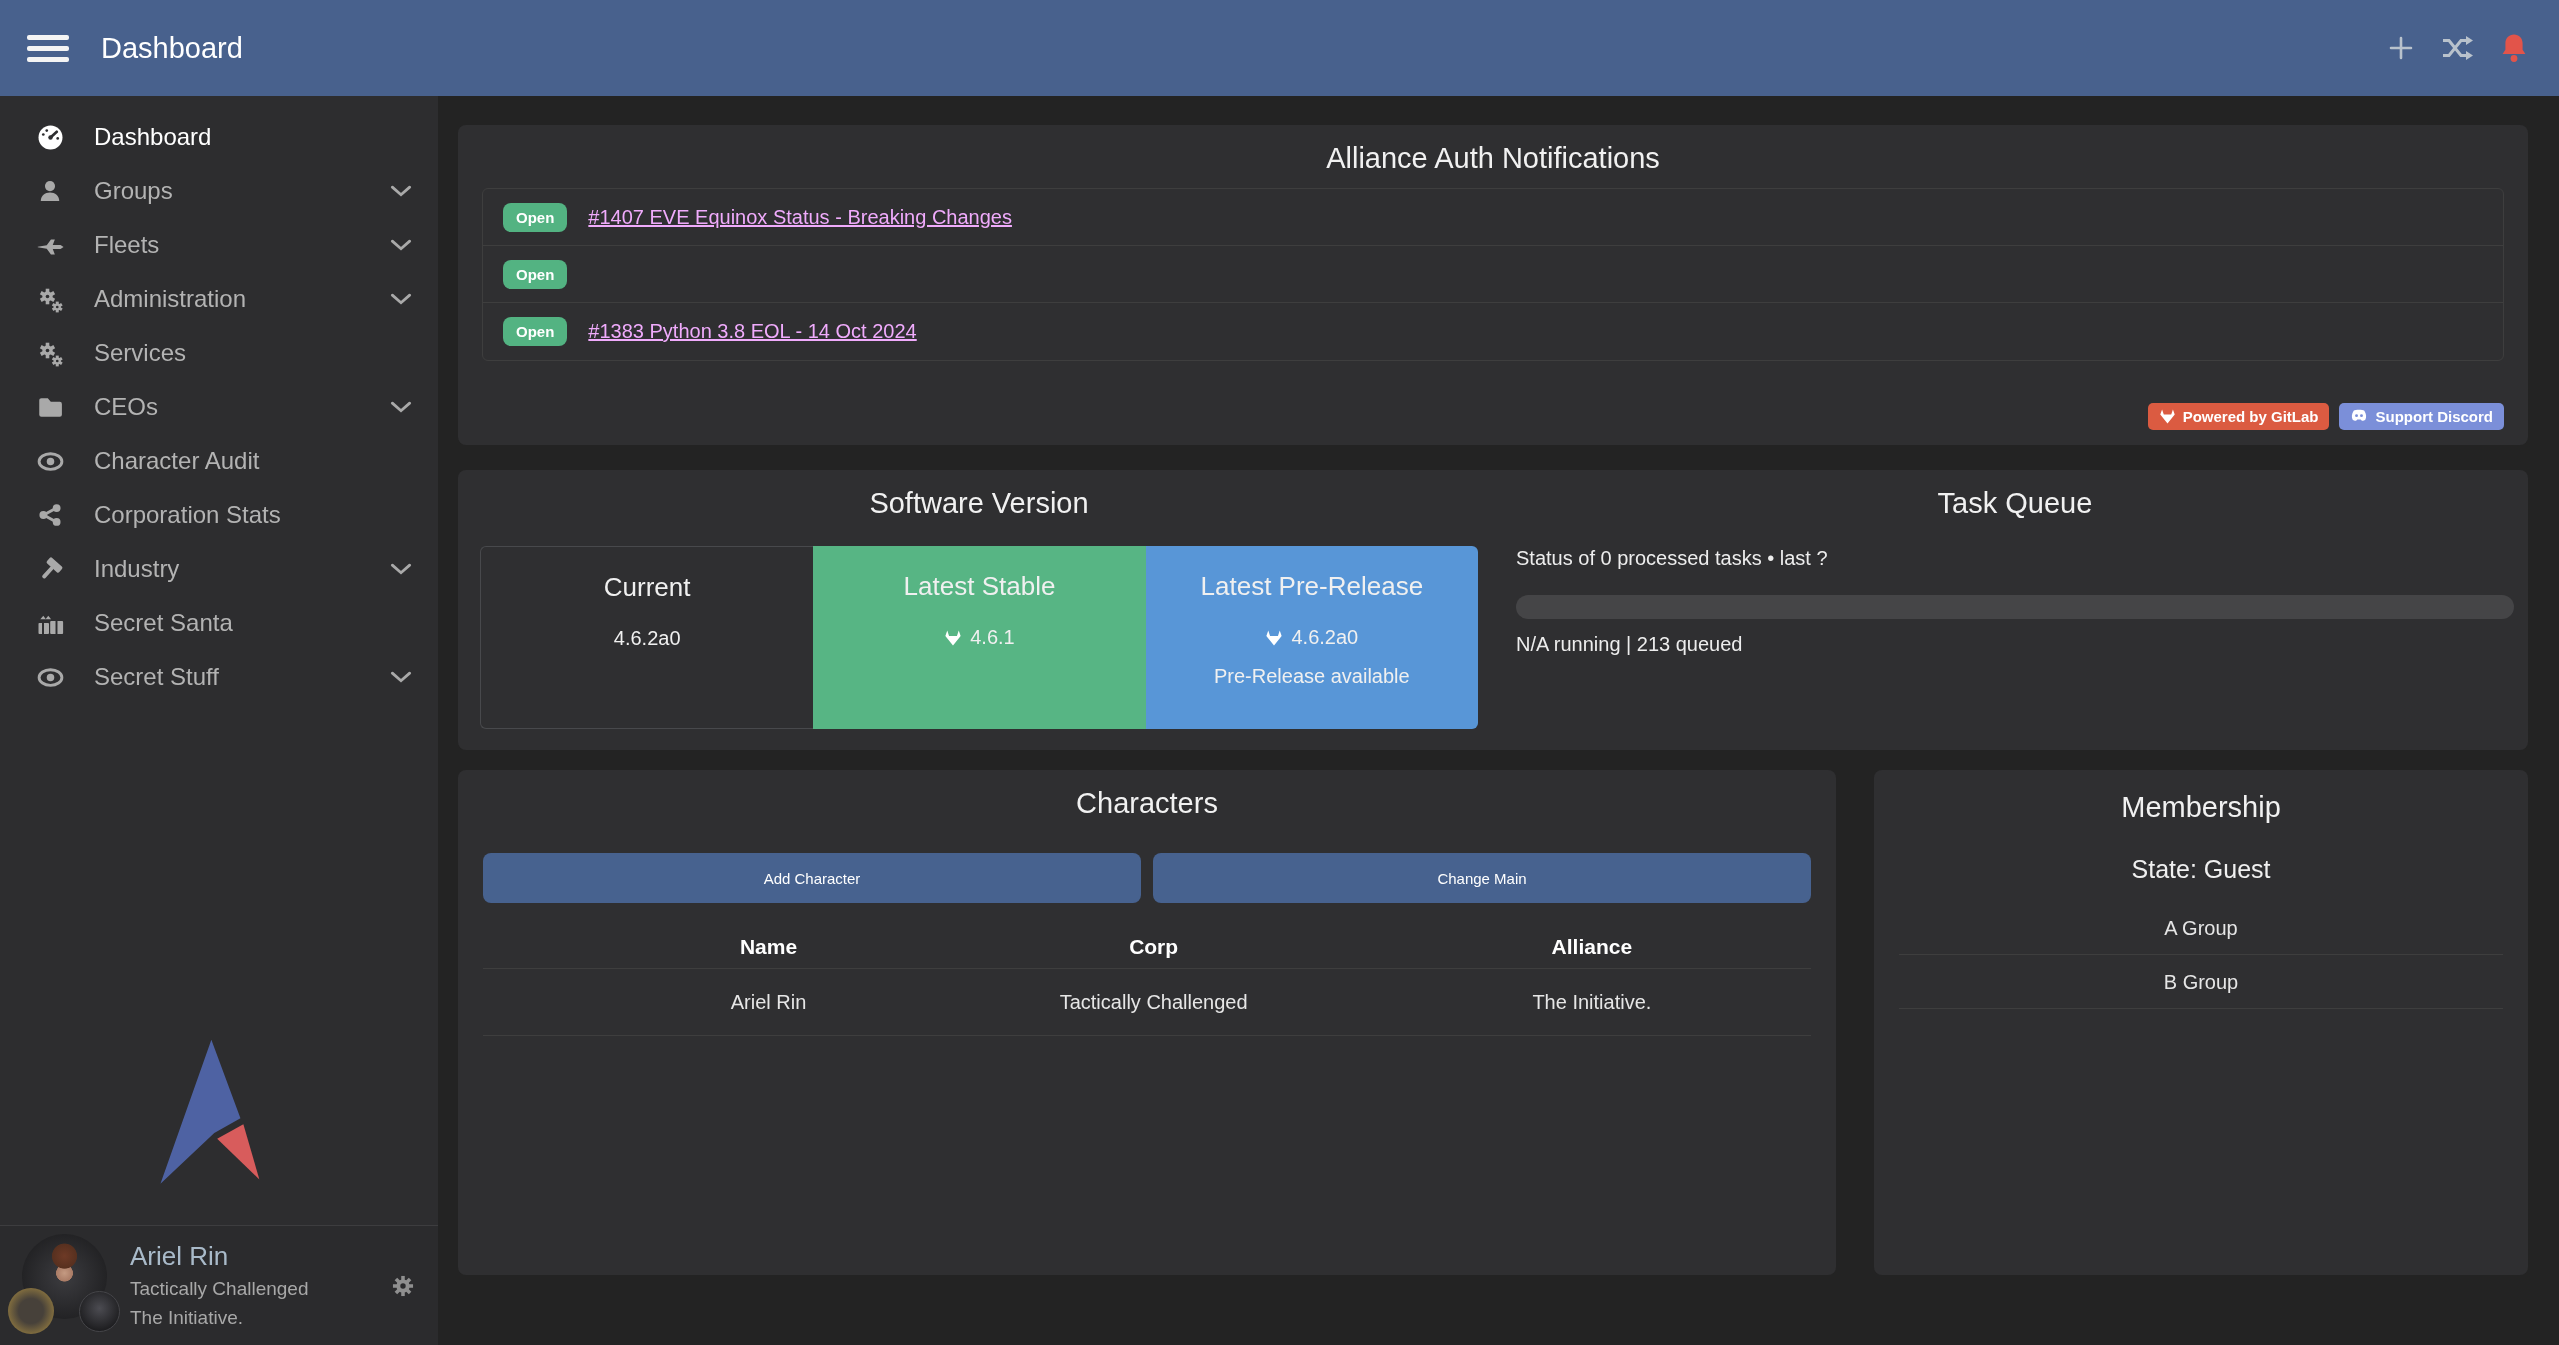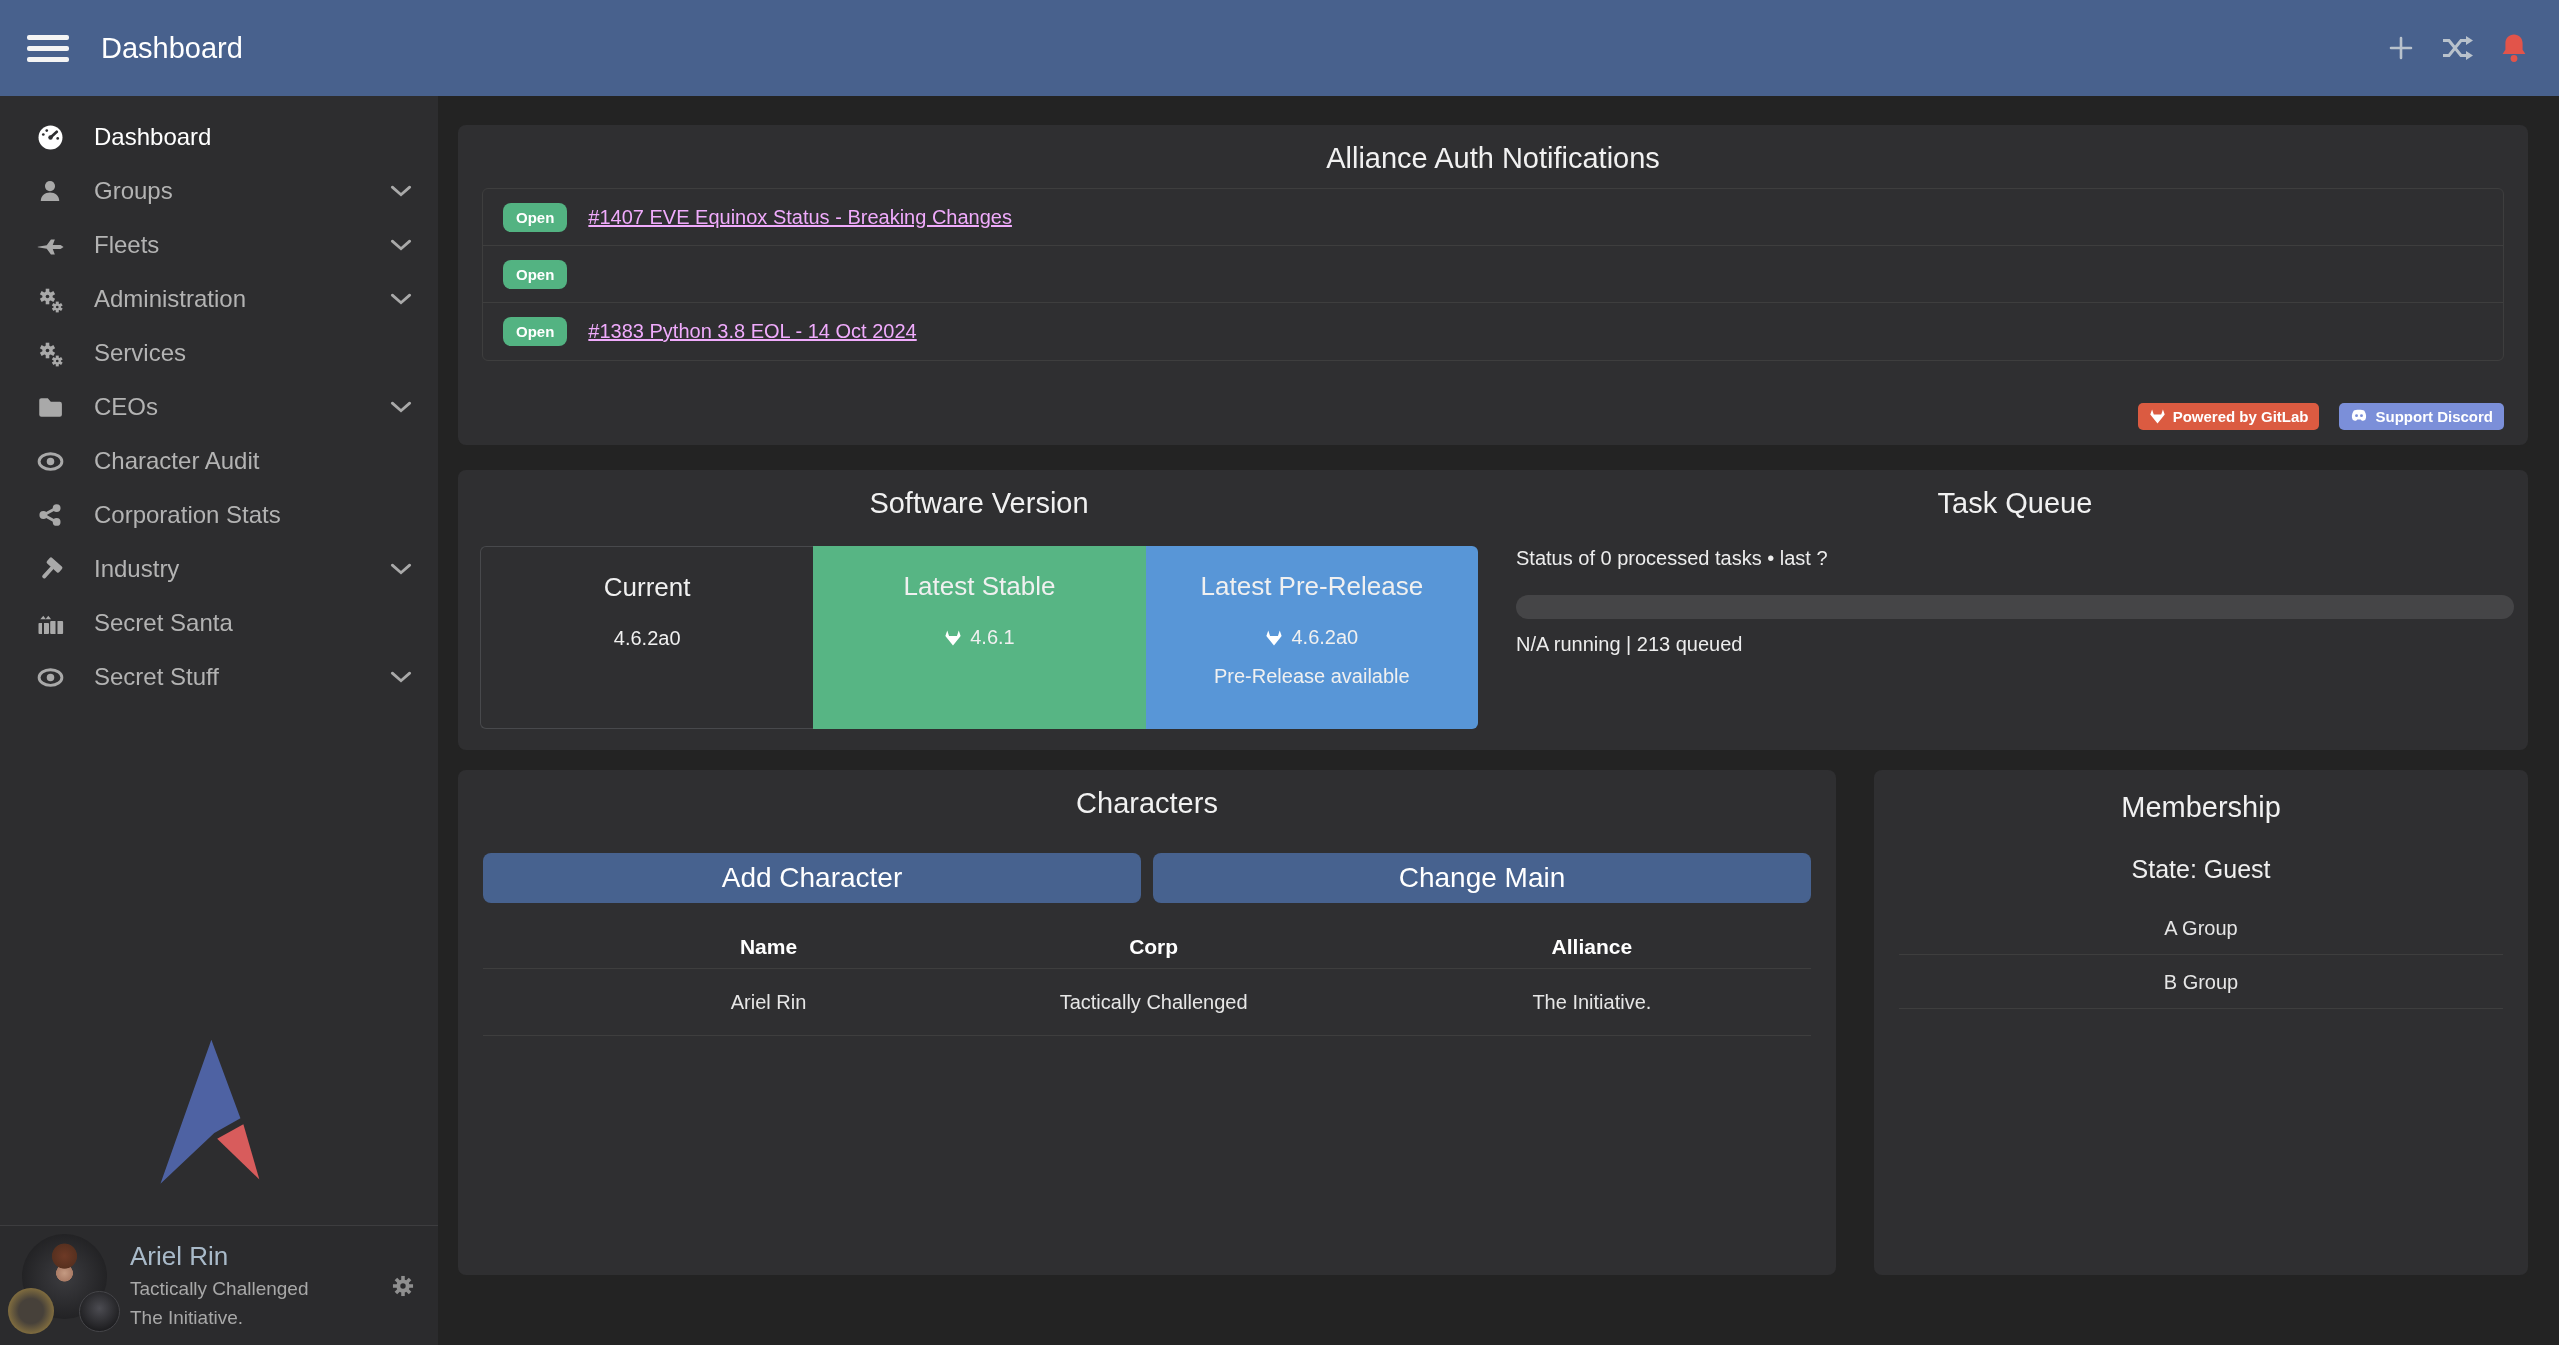--- a/index.html
+++ b/index.html
@@ -52,21 +52,21 @@
   .panel { background:#2f2f31; border-radius:8px; position:relative; }
   .panel h2 { font-size:29px; font-weight:400; color:#f1f1f1; text-align:center; padding-top:17px; }
 
   .notif { height:320px; padding:0 24px; }
   .nlist { margin-top:13px; border:1px solid #3e3e3e; border-radius:6px; overflow:hidden; }
   .nrow { height:57px; display:flex; align-items:center; padding:0 20px; border-bottom:1px solid #3e3e3e; }
   .nrow:last-child { border-bottom:none; }
   .open-badge { background:#53b382; color:#fff; font-weight:bold; font-size:15px;
                 padding:6px 13px; border-radius:8px; margin-right:21px; flex:none; }
   .nlink { color:#f0abfc; font-size:20px; text-decoration:underline; cursor:pointer; }
-  .foot-badges { position:absolute; right:24px; bottom:15px; display:flex; gap:20px; }
+  .foot-badges { position:absolute; right:24px; bottom:15px; display:flex; gap:10px; }
   .fb { height:27px; border-radius:5px; display:flex; align-items:center; padding:0 11px;
         color:#fff; font-weight:bold; font-size:15px; gap:7px; cursor:pointer; text-decoration:none; }
   .fb.gitlab { background:#db5b41; }
   .fb.discord { background:#7b8fd9; }
 
   .middle { height:280px; margin-top:25px; display:flex; }
   .half { flex:1; min-width:0; }
   .half.sv { padding:0 22px; }
   .half.tq { padding:0 14px 0 16px; }
   .vbox { display:flex; margin-top:26px; height:183px; }
@@ -79,21 +79,21 @@
   .vcol.stable  { background:#57b584; }
   .vcol.pre     { background:#5896d7; border-radius:0 6px 6px 0; }
   .tq-status { margin-top:27px; font-size:20px; color:#ededed; }
   .progress  { margin-top:25px; height:24px; border-radius:12px; background:#454547; }
   .tq-queue  { margin-top:14px; font-size:20px; color:#ededed; }
 
   .bottom-row { display:flex; gap:38px; margin-top:20px; height:505px; }
   .chars { flex:1; padding:0 25px; min-width:0; }
   .btn-row { display:flex; gap:12px; margin-top:33px; }
   .btn { flex:1; height:50px; background:#47628f; border:none; border-radius:8px;
-         color:#ffffff; font-size:28px; cursor:pointer; font-family:inherit; }
+         color:#ffffff; font-size:15px; cursor:pointer; font-family:inherit; }
   .ctable { margin-top:22px; }
   .thead, .trow { display:grid; grid-template-columns:9% 25% 33% 33%; align-items:center; }
   .thead { height:44px; border-bottom:1px solid #3e3e3e; }
   .th { color:#ffffff; font-weight:bold; font-size:21px; text-align:center; }
   .trow { height:67px; border-bottom:1px solid #3e3e3e; }
   .td { color:#e6e6e6; font-size:20px; text-align:center; }
   .avatar-sm { width:45px; height:45px; border-radius:50%; margin:0 auto;
     background:
       radial-gradient(circle at 50% 26%, #6e3a26 0%, #57301f 16%, rgba(0,0,0,0) 17%),
       radial-gradient(circle at 50% 46%, #c49a82 0%, #aa7c66 13%, rgba(0,0,0,0) 14%),

